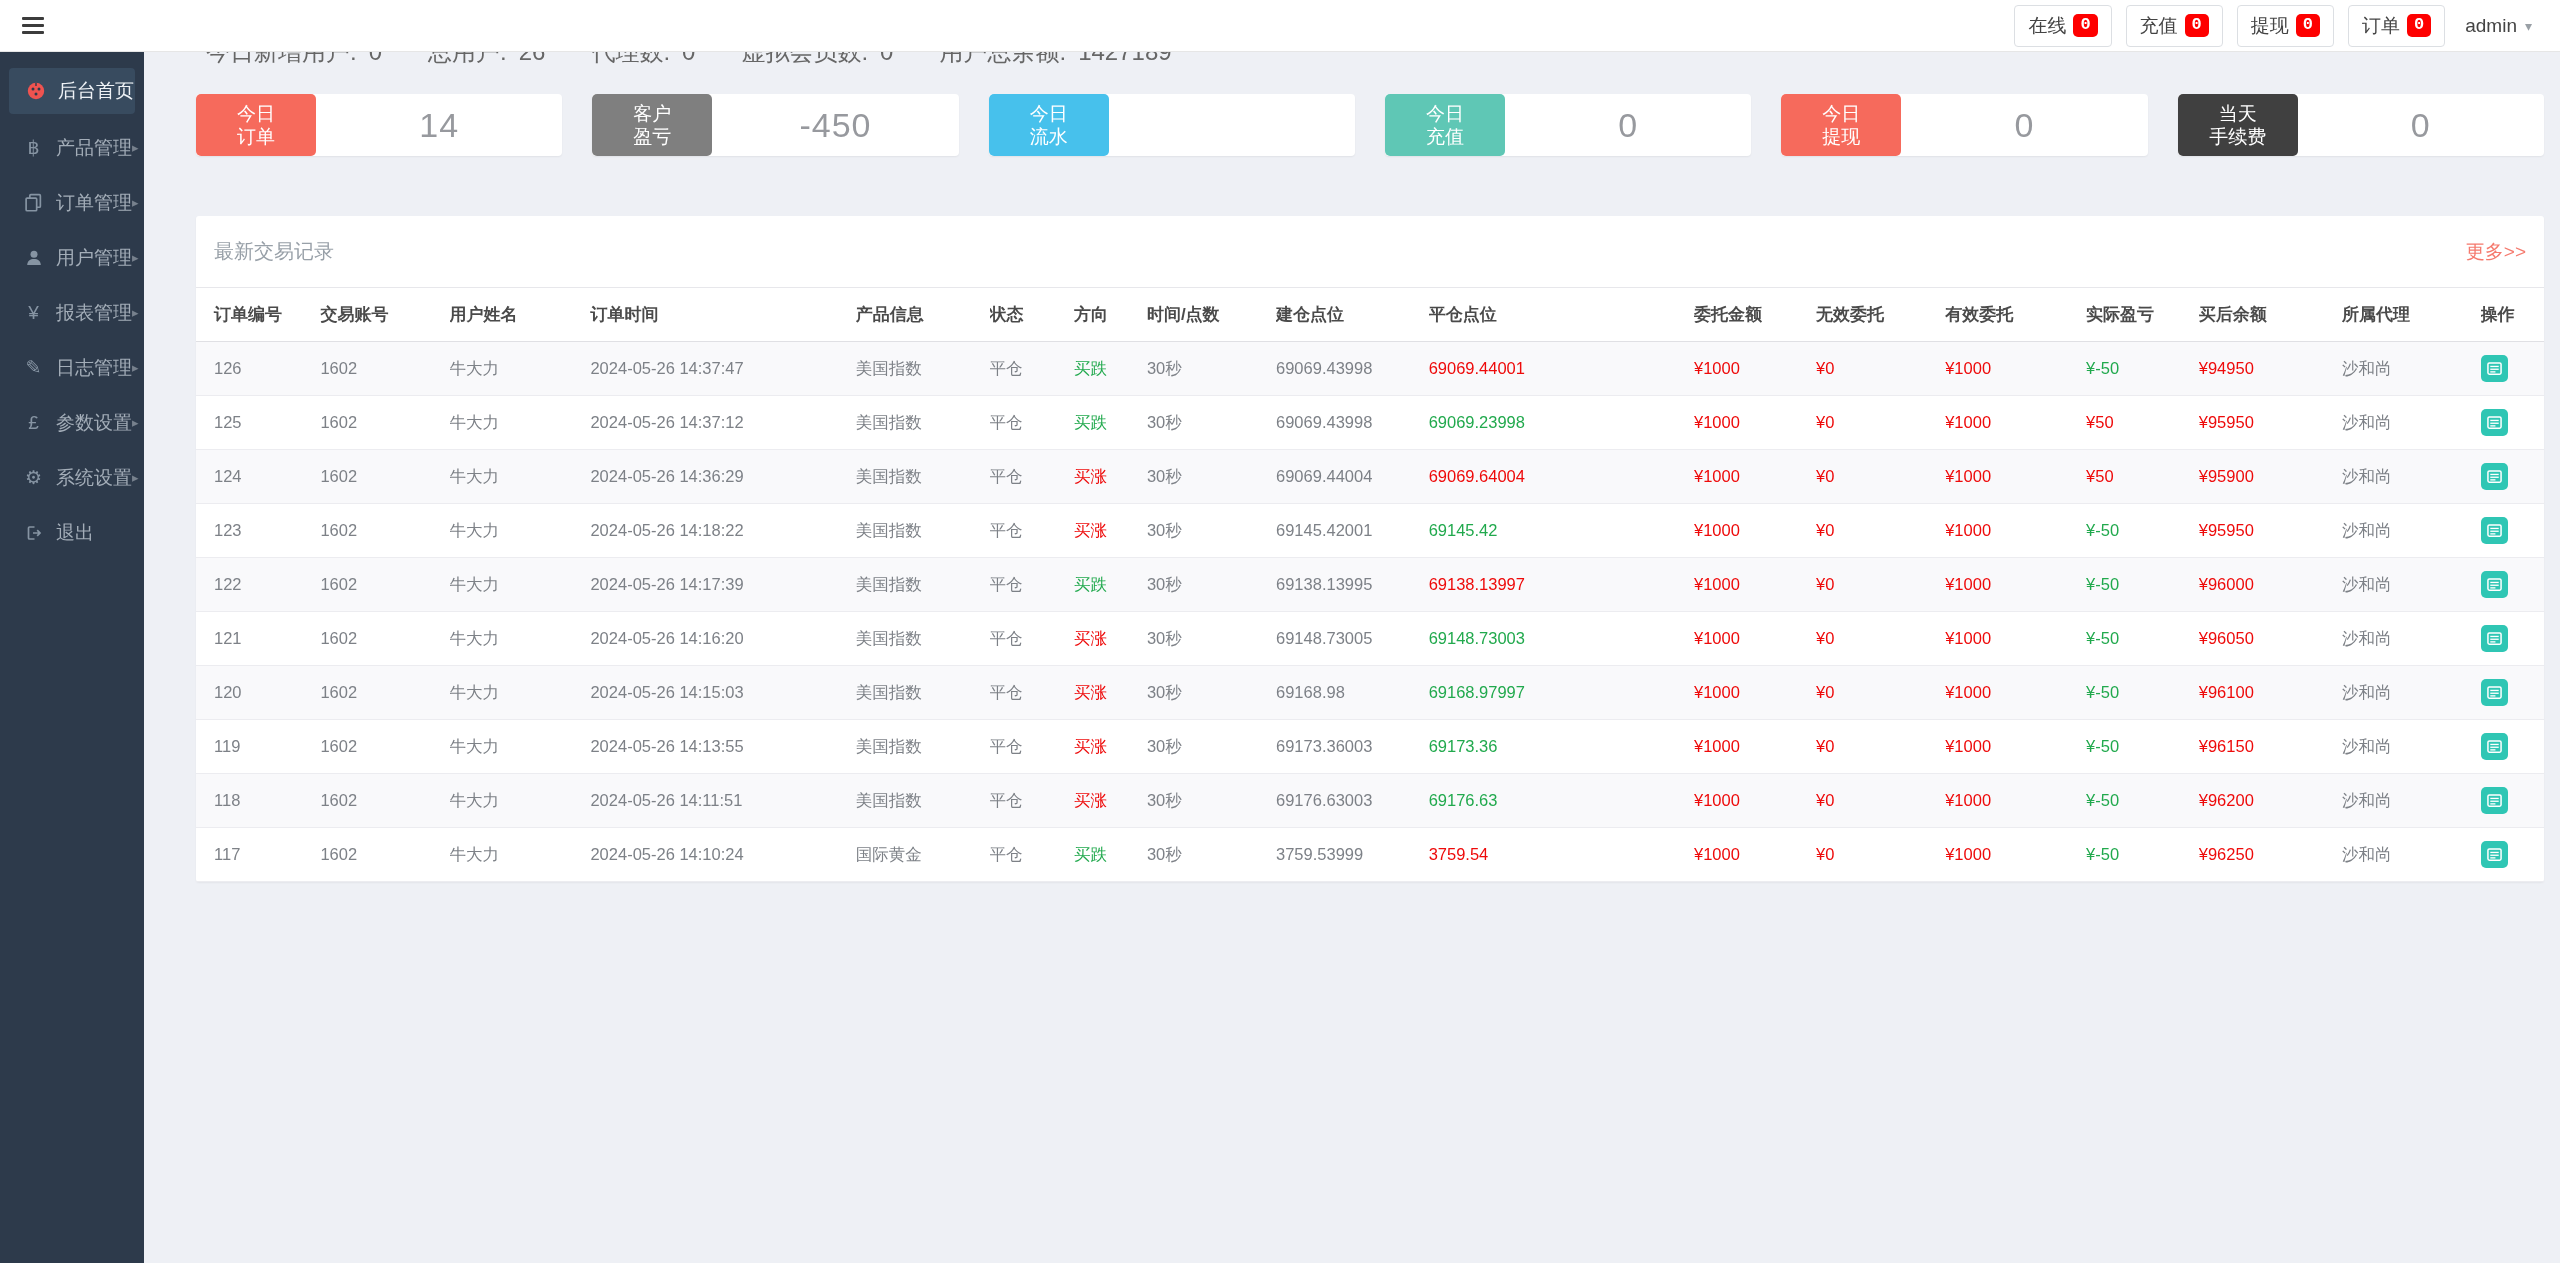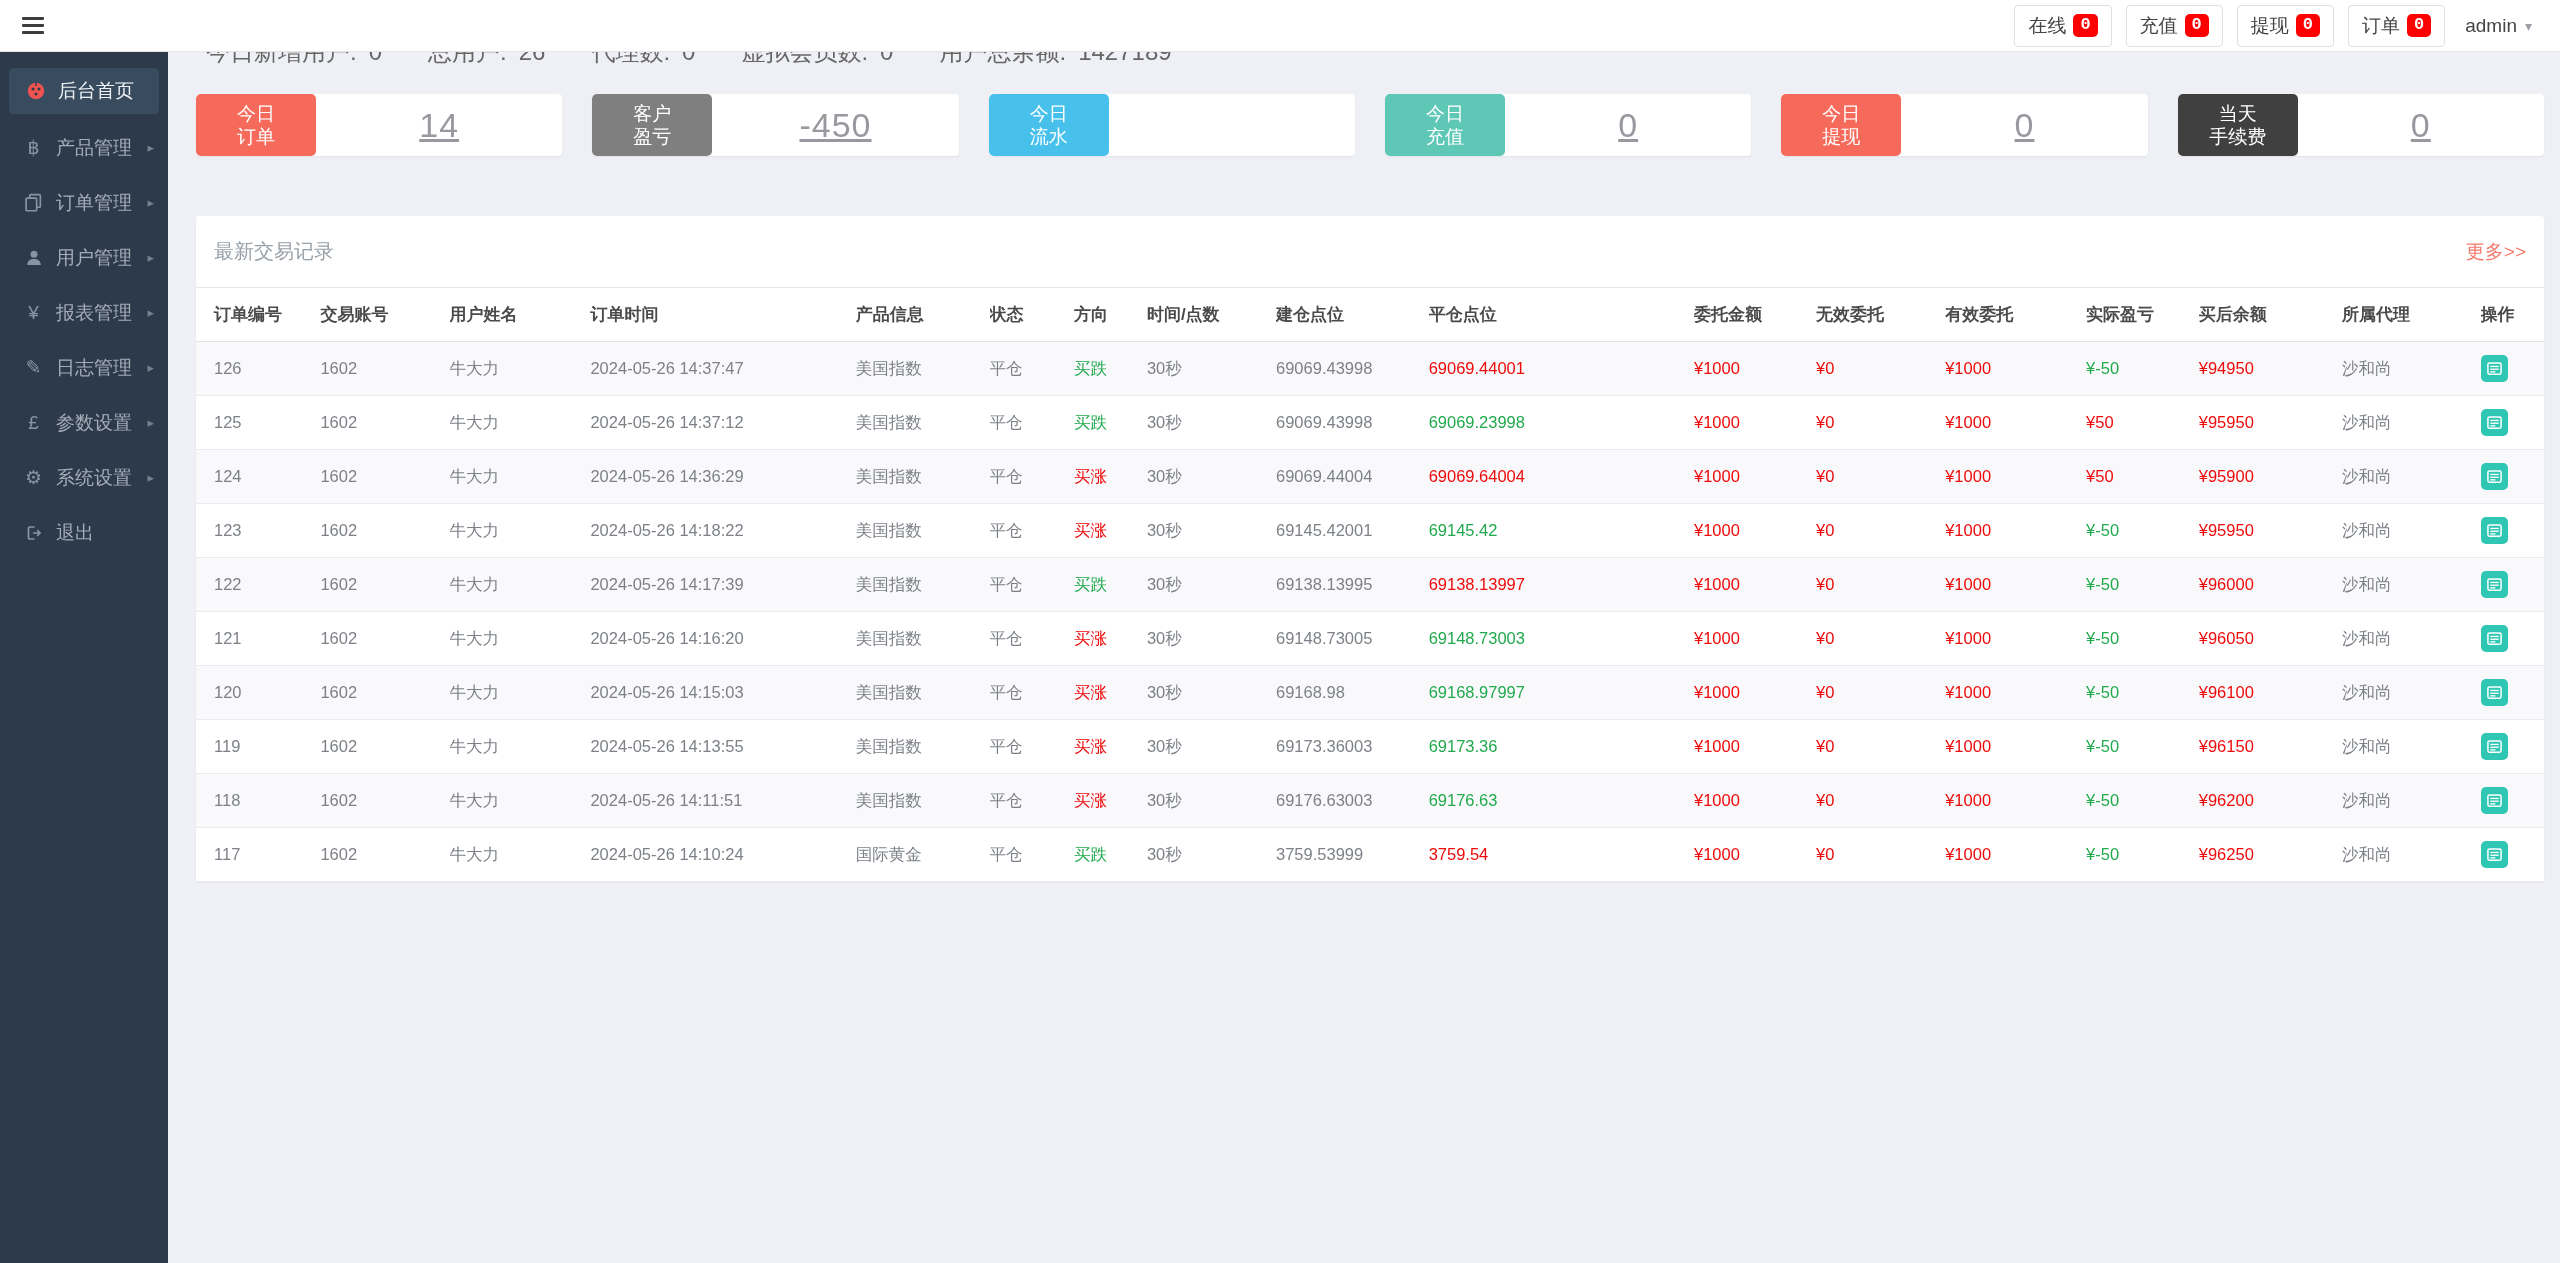--- a/index.html
+++ b/index.html
@@ -19,21 +19,21 @@
     border:1px solid #dcdfe3; border-radius:4px; padding:7px 13px;
     font-size:19px; color:#444; cursor:pointer;
     font-family:Liberation Mono, monospace; }
   .badge-count { background:#fe0000; color:#fff; font-weight:bold;
     border-radius:5px; padding:2px 7px; font-size:17px; line-height:1.1; }
   .admin-menu { display:flex; align-items:center; gap:8px; font-size:19px;
     color:#444; cursor:pointer; padding:0 6px; }
   .caret-down { color:#9aa0a6; font-size:14px; }
 
   
-  .sidebar { position:fixed; top:52px; left:0; bottom:0; width:168px;
+  .sidebar { position:fixed; top:52px; left:0; bottom:0; width:144px;
     background:#2d3a4b; padding-top:14px; z-index:10; }
   .side-item { height:55px; display:flex; align-items:center;
     padding:0 14px 0 20px; color:#a3adb8; font-size:19px; cursor:pointer; }
   .side-item .s-icon { width:27px; margin-right:9px; color:#8694a3;
     font-size:19px; text-align:center; flex:none; display:flex; justify-content:center; }
   .side-item .s-label { flex:1; white-space:nowrap; }
   .side-item .s-caret { color:#77818d; font-size:13px; margin-left:auto; }
   .side-item.active { background:#384b5f; margin:2px 9px 6px; border-radius:4px;
     height:46px; padding-left:13px; color:#eef2f6; }
 
@@ -44,21 +44,21 @@
   .stat { white-space:nowrap; }
   .stat .stat-value { margin-left:12px; }
 
   .cards-row { display:flex; gap:30px; }
   .card { flex:1; height:62px; background:#fff; border-radius:4px;
     display:flex; box-shadow:0 1px 2px rgba(0,0,0,.06); }
   .card-label { width:120px; flex:none; border-radius:5px; color:#fff;
     font-size:19px; line-height:1.22; display:flex; flex-direction:column;
     align-items:center; justify-content:center; text-align:center; }
   .card-value { flex:1; display:flex; align-items:center; justify-content:center;
-    font-size:34px; font-weight:300; color:#97999e; letter-spacing:1px;text-decoration:underline; }
+    font-size:34px; font-weight:300; color:#97999e; letter-spacing:1px; }
 
   
   .panel { margin-top:60px; background:#fff; border-radius:3px;
     box-shadow:0 1px 2px rgba(0,0,0,.05); }
   .panel-header { height:72px; display:flex; align-items:center;
     justify-content:space-between; padding:0 18px; border-bottom:1px solid #e7e7eb; }
   .panel-title { color:#98a0a8; font-size:20px; }
   .more-link { color:#f57a6e; font-size:19px; cursor:pointer; text-decoration:none; }
 
   table { width:100%; border-collapse:collapse; table-layout:fixed; }

